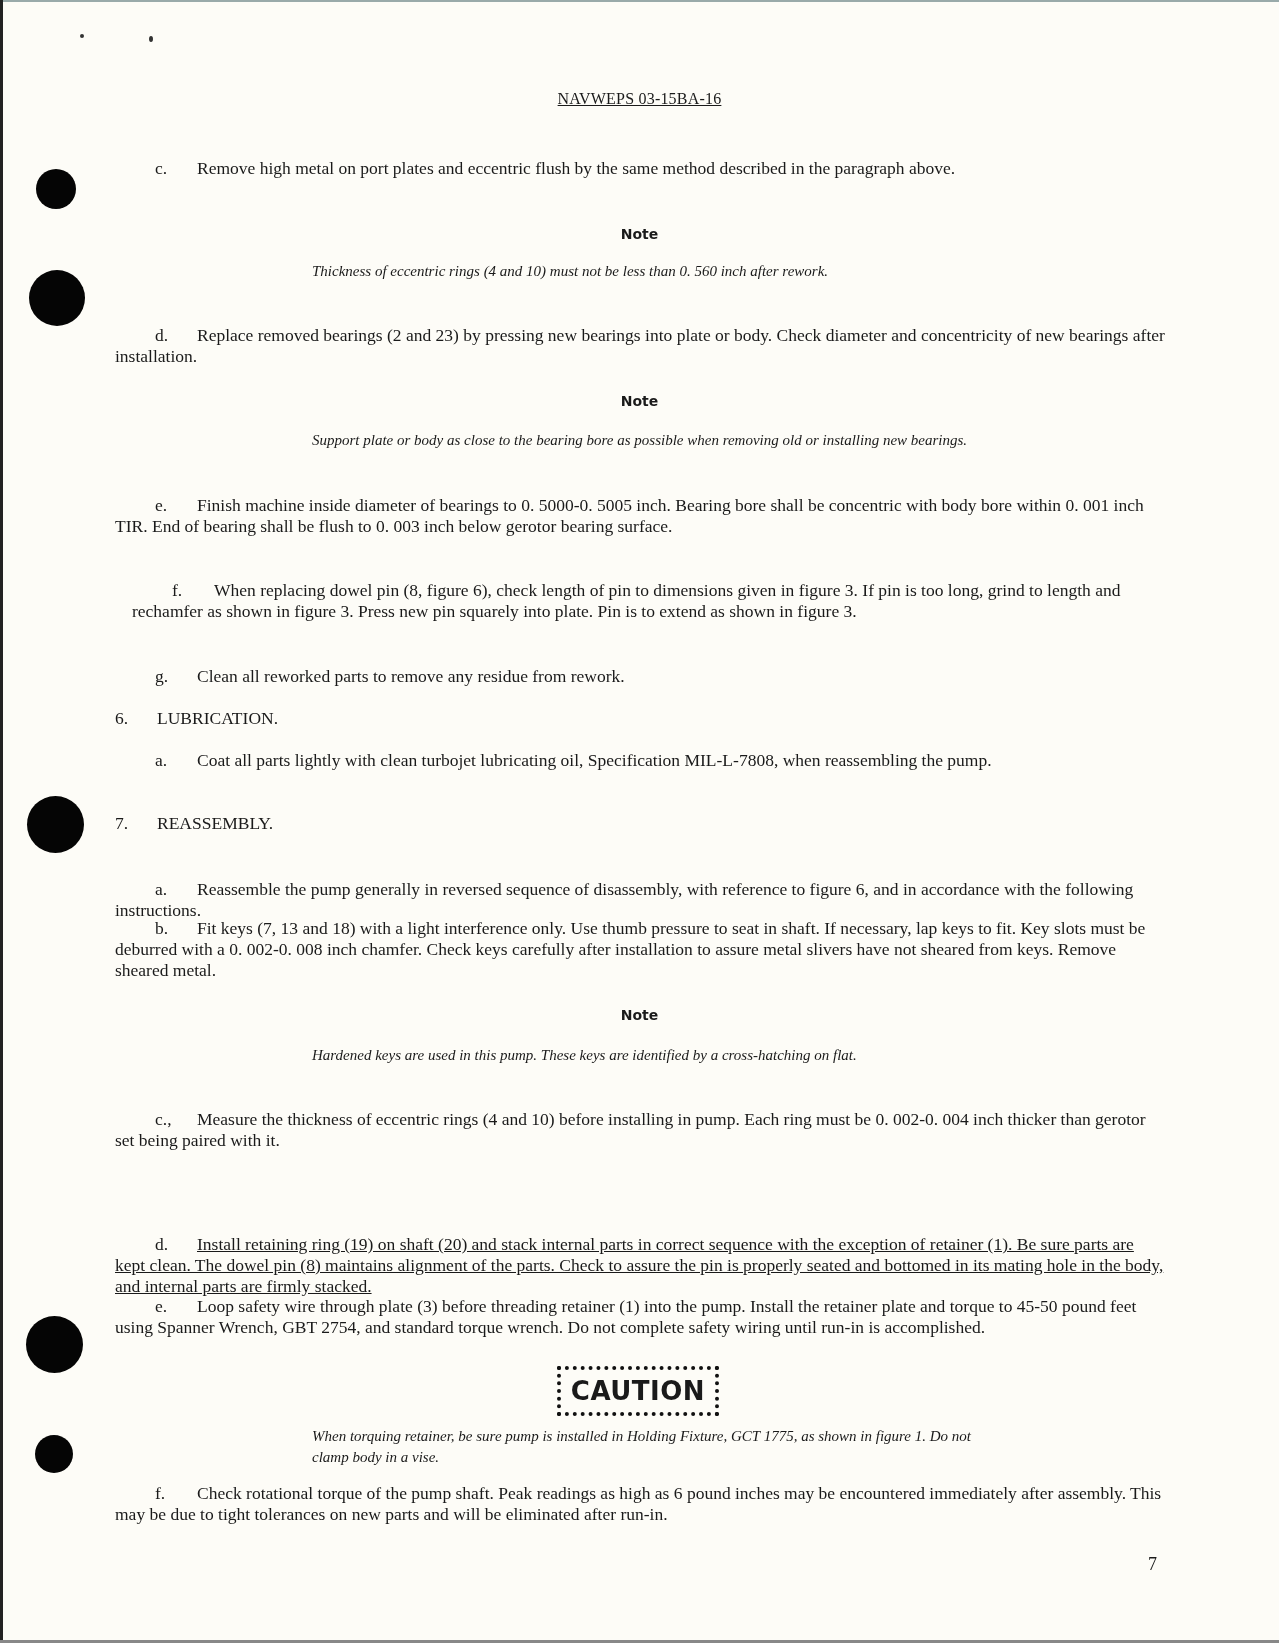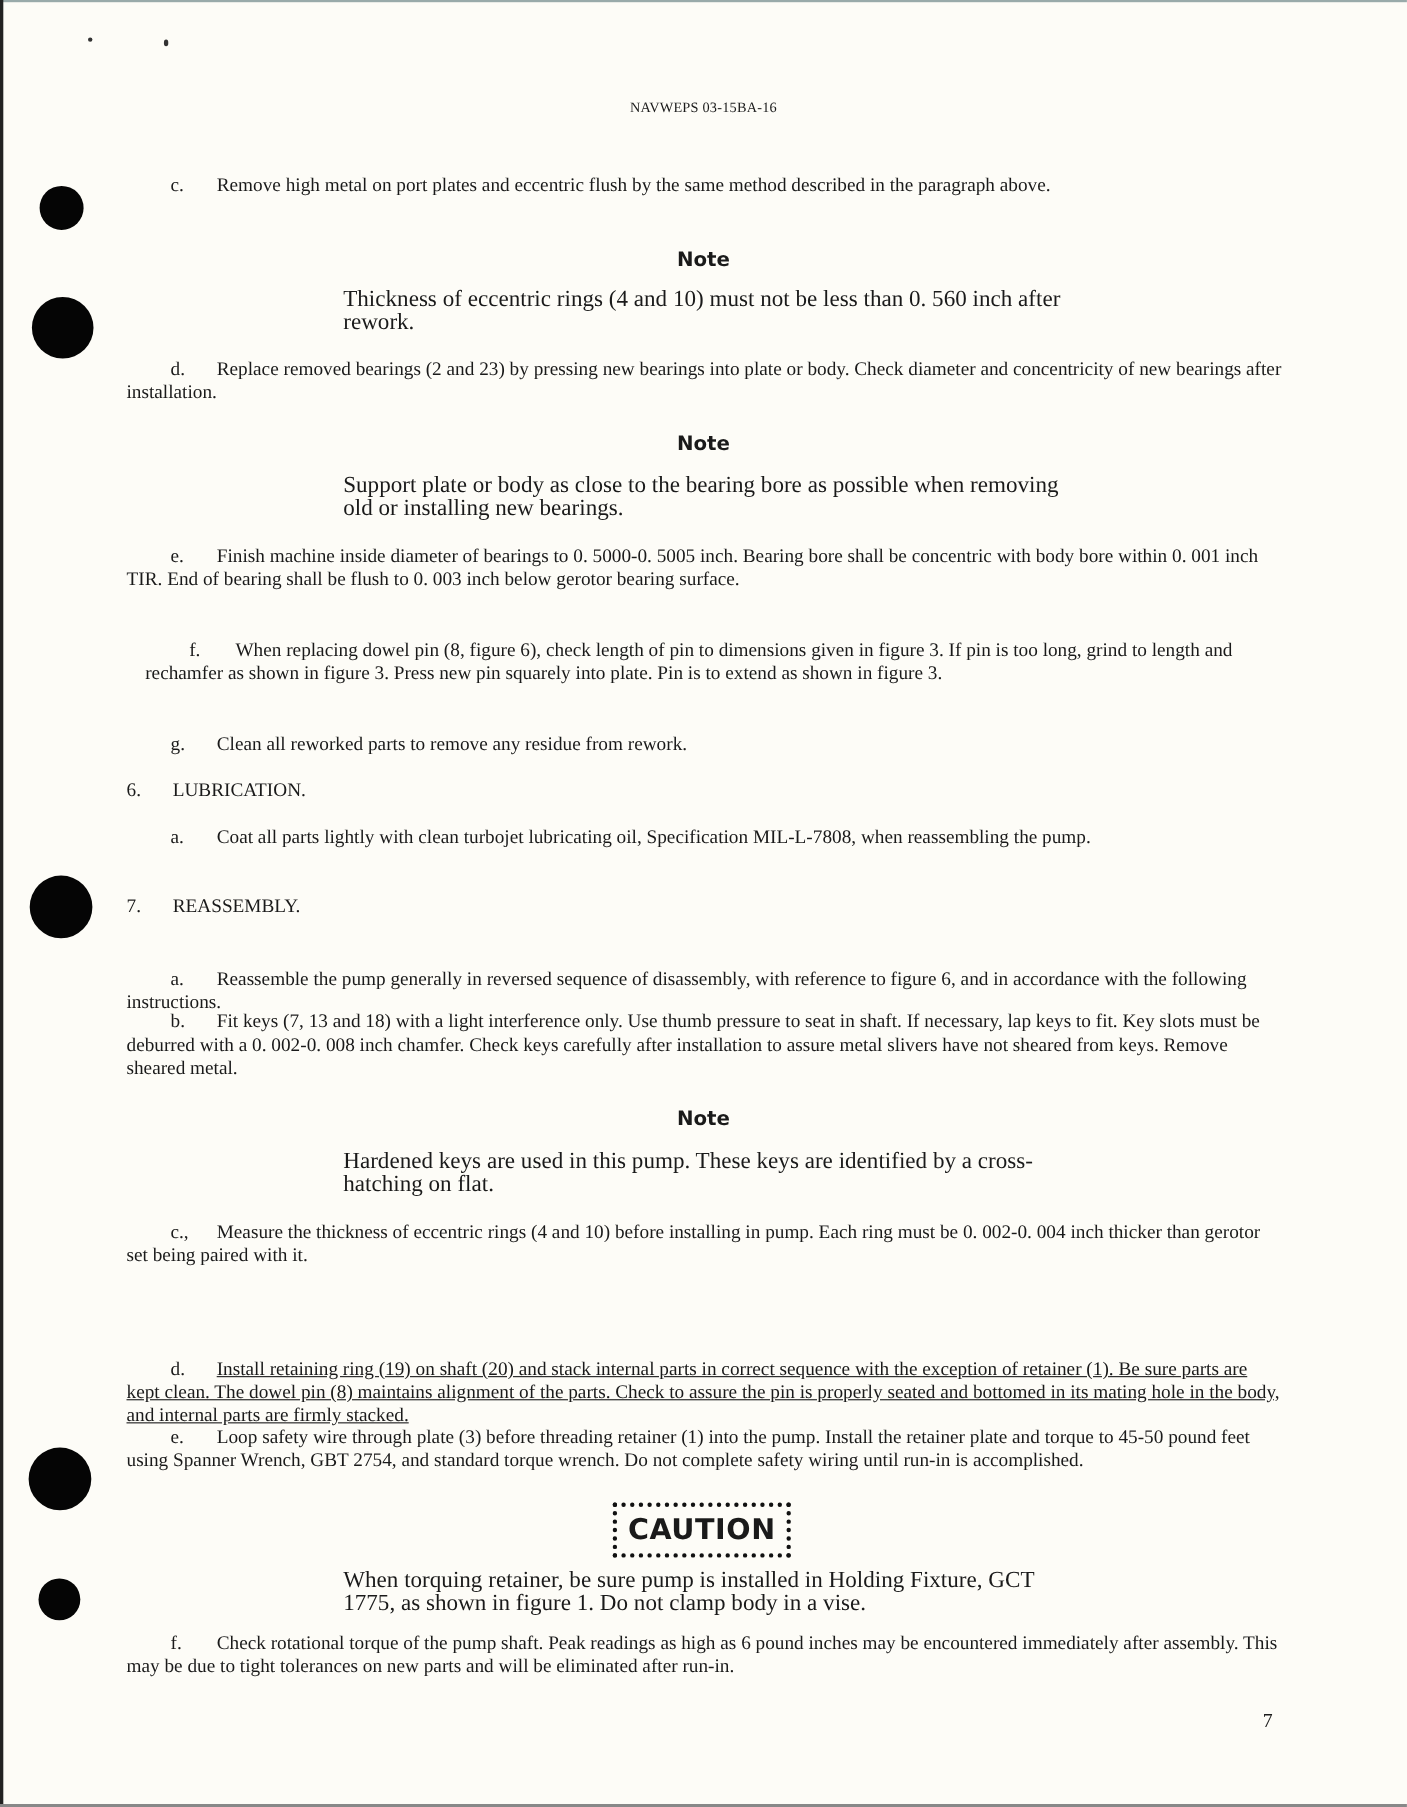--- a/index.html
+++ b/index.html
@@ -10,30 +10,30 @@
     color: #1a1a1a;
   }
   .page-edge-left { position: absolute; left: 0; top: 0; width: 3px; height: 1643px; background: #222; }
   .page-edge-top { position: absolute; left: 0; top: 0; width: 1279px; height: 2px; background: #9aa; }
   .page-edge-bottom { position: absolute; left: 0; bottom: 0; width: 1279px; height: 3px; background: #888; }
   .hole { position: absolute; background: #050505; border-radius: 50%; }
   .speck { position: absolute; background: #333; border-radius: 50%; }
 
   .header {
     position: absolute; top: 90px; left: 0; width: 1279px; text-align: center;
-    font-size: 13px; letter-spacing: 0.2px;
+    font-size: 16px; letter-spacing: 0.2px; text-decoration: underline;
   }
   .block { position: absolute; left: 115px; width: 1050px; font-size: 17.5px; line-height: 21px; }
   .indent { display: inline-block; width: 40px; }
   .lbl { display: inline-block; width: 42px; }
   .note-title {
     position: absolute; left: 0; width: 1279px; text-align: center;
-    font-family: "DejaVu Sans", sans-serif; font-weight: bold; font-size: 18px;
+    font-family: "DejaVu Sans", sans-serif; font-weight: bold; font-size: 14px;
   }
-  .note-body { position: absolute; left: 312px; width: 660px; font-size: 21px; line-height: 21px; }
+  .note-body { position: absolute; left: 312px; width: 660px; font-size: 15px; line-height: 21px; font-style: italic; }
   .section-head { position: absolute; left: 115px; font-size: 17.5px; }
   .section-num { display: inline-block; width: 42px; }
 
   .caution-box {
     position: absolute; left: 557px; top: 1366px; width: 162px; height: 50px;
     box-sizing: border-box;
     border: 4px dotted #111;
     display: flex; align-items: center; justify-content: center;
     font-family: "DejaVu Sans", sans-serif; font-weight: bold; font-size: 26px; letter-spacing: 0.5px;
   }

